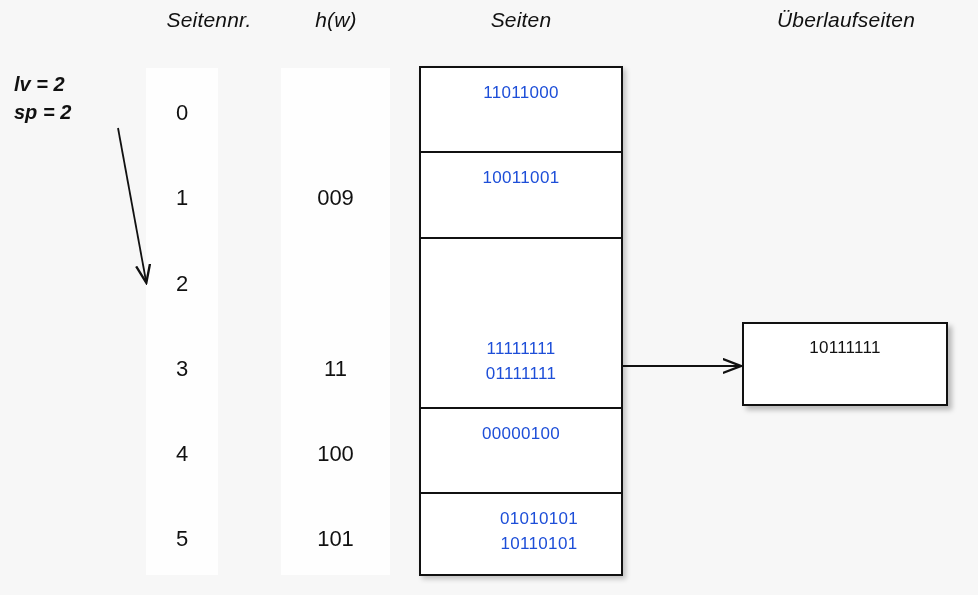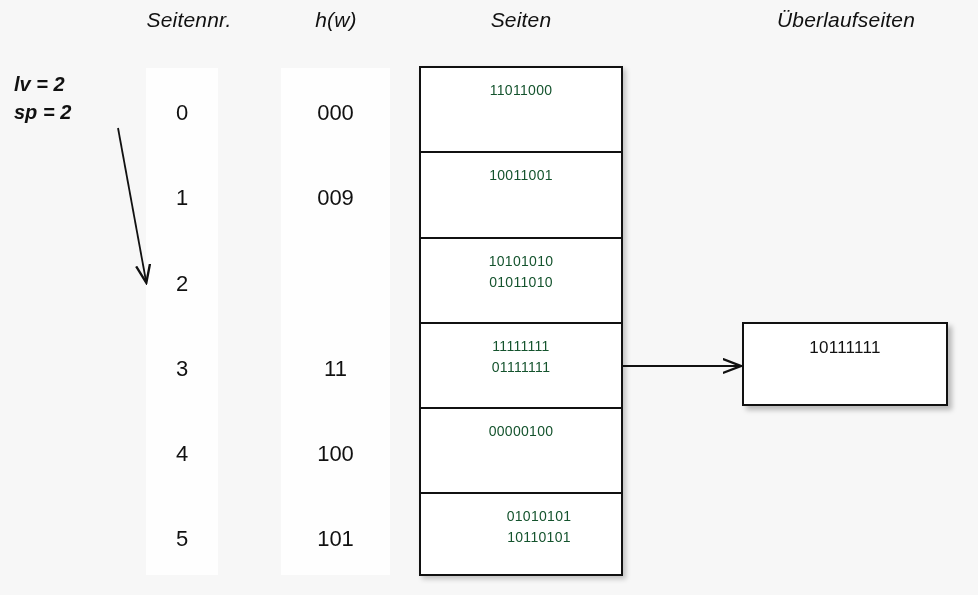--- a/index.html
+++ b/index.html
@@ -82,22 +82,22 @@
     position: absolute;
     left: 0;
     width: 100%;
     box-sizing: border-box;
     border-bottom: 2px solid #111;
     padding-top: 12px;
     text-align: center;
   }
   .page-row.last { border-bottom: none; padding-left: 36px; }
   .page-line {
-    font-size: 14px;
-    color: #14532d;
+    font-size: 17px;
+    color: #1d4ed8;
     line-height: 1.48;
     letter-spacing: 0.3px;
   }
 
   
   .overflow-box {
     position: absolute;
     left: 742px;
     top: 322px;
     width: 206px;
@@ -123,57 +123,52 @@
     width: 978px;
     height: 595px;
     pointer-events: none;
   }
 </style>
 </head>
 <body>
 
 <div id="canvas">
 
-  <div class="abs col-header" style="left:116px; top:8px; width:146px;">Seitennr.</div>
+  <div class="abs col-header" style="left:136px; top:8px; width:146px;">Seitennr.</div>
   <div class="abs col-header" style="left:272px; top:8px; width:128px;">h(w)</div>
   <div class="abs col-header" style="left:421px; top:8px; width:200px;">Seiten</div>
   <div class="abs col-header" style="left:716px; top:8px; width:260px;">Überlaufseiten</div>
 
   <div class="param-block">
     <div class="param-line">lv = 2</div>
     <div class="param-line">sp = 2</div>
   </div>
 
   <div class="panel" id="seitennr-panel" style="left:146px; top:68px; width:72px; height:507px;">
       <div class="panel-cell" style="top: 34px;">0</div>
       <div class="panel-cell" style="top: 119px;">1</div>
       <div class="panel-cell" style="top: 205px;">2</div>
       <div class="panel-cell" style="top: 290px;">3</div>
       <div class="panel-cell" style="top: 375px;">4</div>
       <div class="panel-cell" style="top: 460px;">5</div>
     </div>
 
   <div class="panel" id="hw-panel" style="left:281px; top:68px; width:109px; height:507px;">
-      <div class="panel-cell" style="top: 34px;">000</div>
       <div class="panel-cell" style="top: 119px;">009</div>
       <div class="panel-cell" style="top: 290px;">11</div>
       <div class="panel-cell" style="top: 375px;">100</div>
       <div class="panel-cell" style="top: 460px;">101</div>
     </div>
 
   <div class="pages-table" id="pages-table">
       <div class="page-row" style="top: 0px; height: 85px;">
         <div class="page-line">11011000</div>
       </div>
       <div class="page-row" style="top: 85px; height: 86px;">
         <div class="page-line">10011001</div>
-      </div>
-      <div class="page-row" style="top: 171px; height: 85px;">
-        <div class="page-line">10101010</div>
-        <div class="page-line">01011010</div>
       </div>
       <div class="page-row" style="top: 256px; height: 85px;">
         <div class="page-line">11111111</div>
         <div class="page-line">01111111</div>
       </div>
       <div class="page-row" style="top: 341px; height: 85px;">
         <div class="page-line">00000100</div>
       </div>
       <div class="page-row last" style="top: 426px; height: 84px;">
         <div class="page-line">01010101</div>

